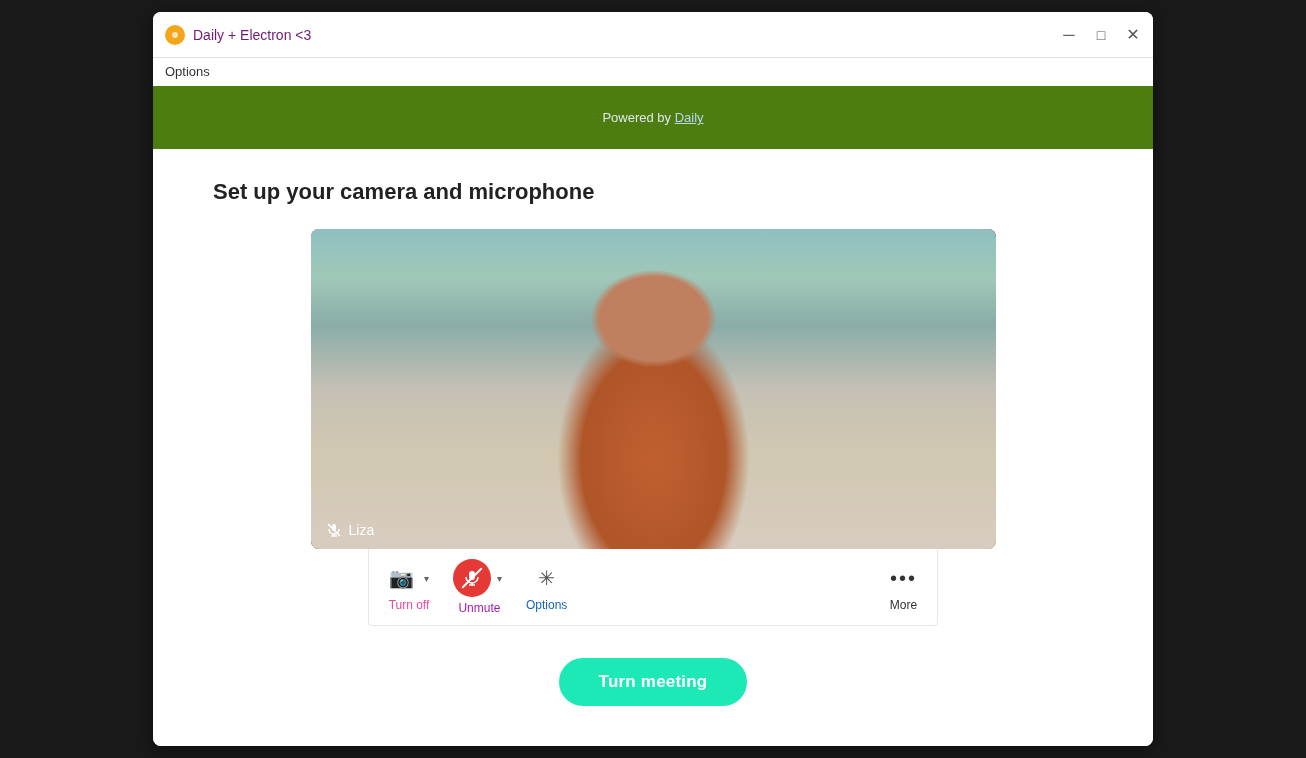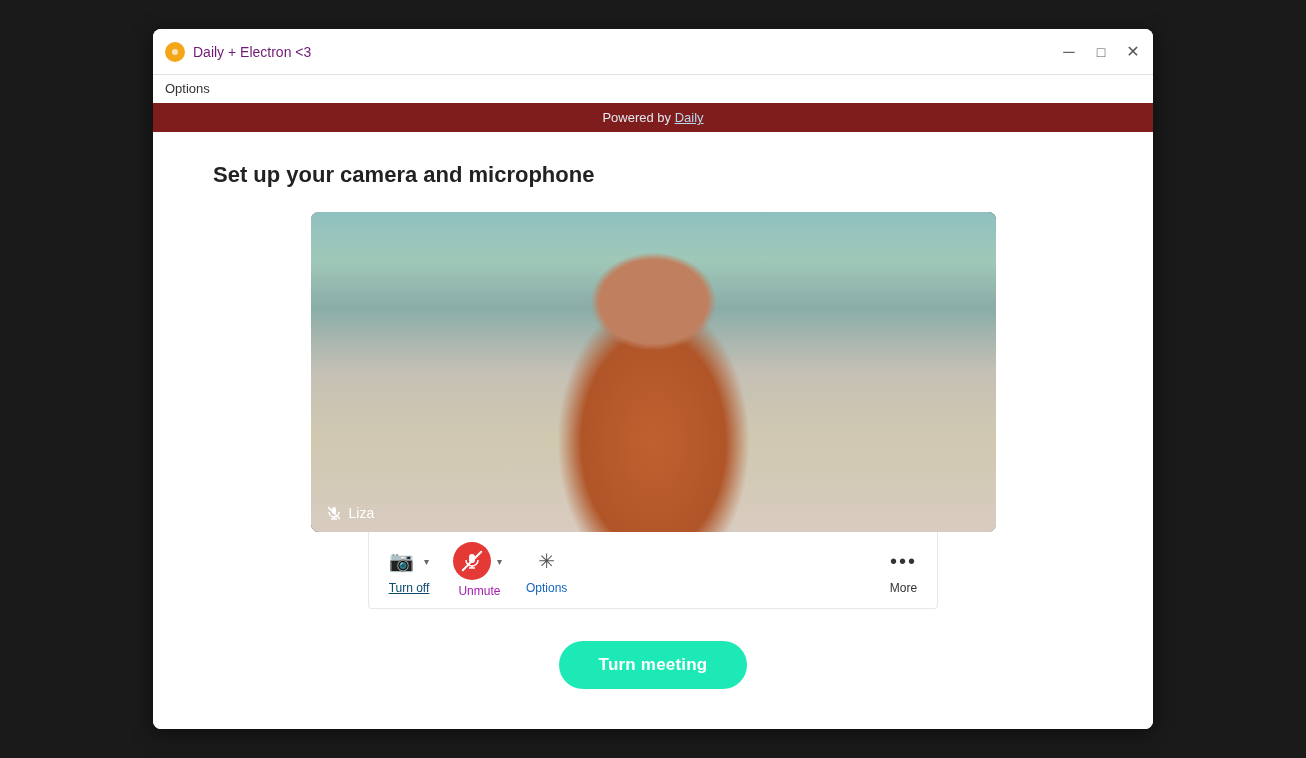--- a/index.html
+++ b/index.html
@@ -78,25 +78,25 @@
     }
 
     .menubar-item {
       font-size: 13px;
       color: #333;
       cursor: pointer;
       display: inline-block;
     }
 
     .powered-bar {
-      background: #7f1d1d;
+      background: #4d7c0f;
       color: #e0e8ee;
       text-align: center;
       font-size: 13px;
-      padding: 7px 0;
+      padding: 24px 0;
     }
 
     .powered-bar a {
       color: #b8d8f0;
       text-decoration: underline;
     }
 
     .main-content {
       background: #fff;
       padding: 30px 40px 40px;
@@ -241,21 +241,21 @@
       height: 2px;
       background: #fff;
       border-radius: 2px;
     }
 
     .control-label {
       font-size: 12px;
       margin-top: 4px;
     }
 
-    .label-blue { color: #0c4a6e; text-decoration: underline; }
+    .label-blue { color: #ec4899; }
     .label-red { color: #a21caf; }
     .label-blue2 { color: #1565c0; }
 
     .effects-icon {
       font-size: 20px;
       color: #555;
     }
 
     .more-group {
       margin-left: auto;

